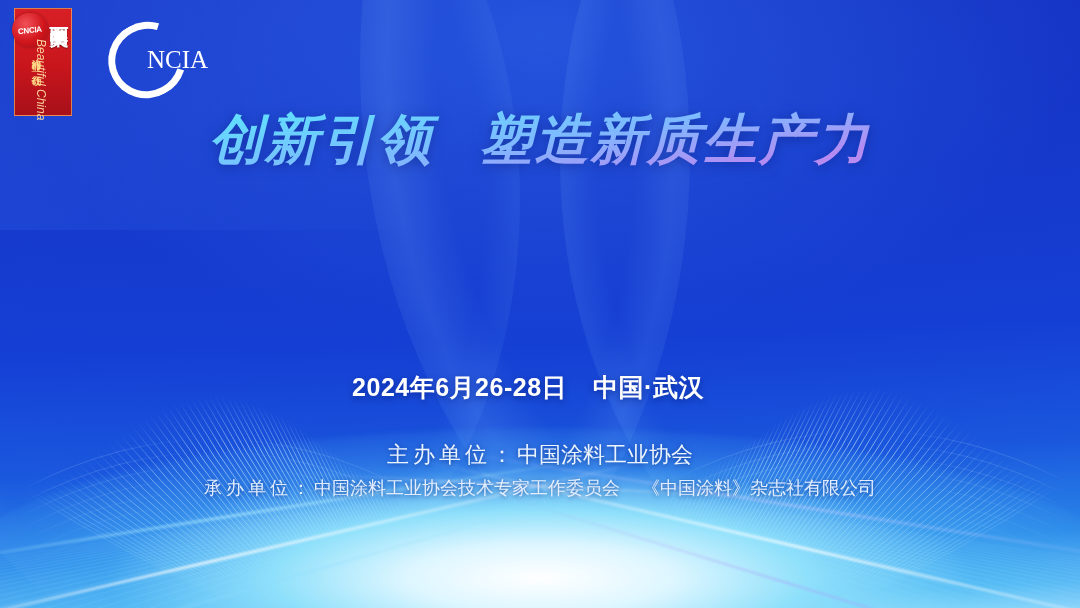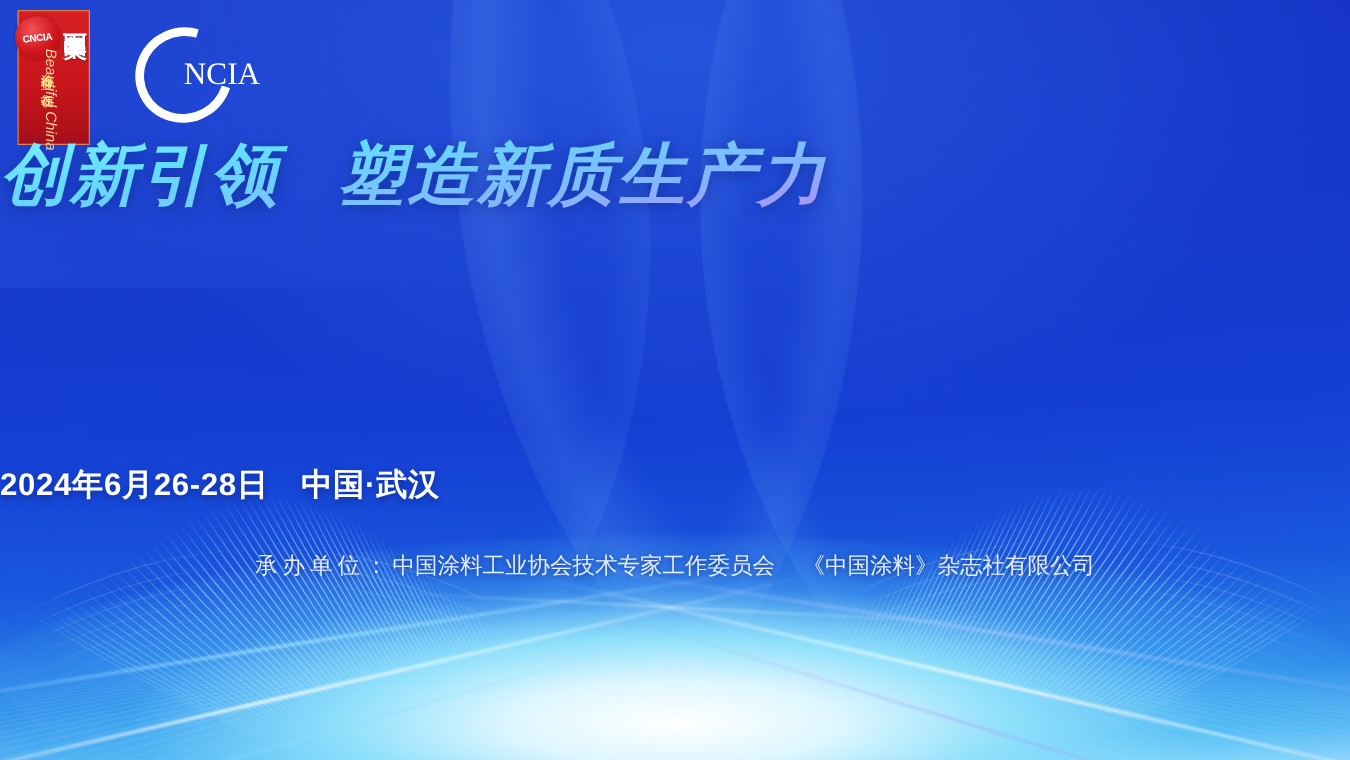--- a/index.html
+++ b/index.html
@@ -78,21 +78,21 @@
     transform:rotate(-28deg);
   }
   #logo-ncia .ncia-letters {
     position:absolute; left:0; top:50%; transform:translateY(-50%);
     width:78px; text-align:center; color:#fff;
     font-family:"Liberation Serif","DejaVu Serif",serif; font-size:25px; letter-spacing:0px;padding-left:39px;
   }
 
   
   #slogan {
-    position:absolute; left:0; top:104px; width:1080px; 
+    position:absolute; left:0; top:104px; width:1080px; text-align:center;
     font-size:54px; font-weight:bold; font-style:italic; letter-spacing:2px;
     background:linear-gradient(172deg, #7ff0ff 0%, #63dcff 22%, #7fb9ff 50%, #b48bf2 74%, #cf8ce8 100%);
     -webkit-background-clip:text; background-clip:text; color:transparent;
     -webkit-text-fill-color:transparent;
     filter:drop-shadow(0 2px 6px rgba(10,30,120,0.55));
   }
   #slogan .gap { display:inline-block; width:46px; }
 
   #main-title {
     position:absolute; left:0; top:218px; width:1080px; text-align:center;
@@ -101,21 +101,21 @@
     white-space:nowrap;
   }
 
   #sub-title {
     position:absolute; left:0; top:314px; width:1080px; text-align:center;
     color:#bcd8fb; font-size:27px; letter-spacing:0.4px; font-weight:300;
     text-shadow:0 1px 4px rgba(5,20,100,0.4);
   }
 
   #datetime {
-    position:absolute; left:0; top:371px; width:1056px; text-align:left;
+    position:absolute; left:0; top:371px; width:1056px; text-align:center;
     color:#ffffff; font-size:25px; font-weight:bold; letter-spacing:0.5px;
     text-shadow:0 2px 6px rgba(5,20,100,0.5);
   }
   #datetime .sep { display:inline-block; width:26px; }
 
   #orgs { position:absolute; left:0; top:440px; width:1080px; text-align:center; }
   .org-row { color:#eaf4ff; white-space:nowrap; text-shadow:0 1px 5px rgba(5,25,110,0.6); }
   .org-row.r1 { font-size:22px; margin-bottom:6px; }
   .org-row.r2 { font-size:18px; margin-bottom:21px; color:#e2eeff; }
   .org-row.r3 { font-size:18px; color:#e2eeff; }
@@ -406,18 +406,21 @@
         <div class="streak" style="left: -160px; bottom: 54px; width: 820px; height: 3px; transform: rotate(-13deg); background: linear-gradient(90deg, rgba(255, 255, 255, 0) 0%, rgba(255, 255, 255, 0.75) 45%, rgba(255, 255, 255, 0) 100%); filter: blur(1px);"></div>
         <div class="streak" style="left: -100px; bottom: 18px; width: 700px; height: 2px; transform: rotate(-16deg); background: linear-gradient(90deg, rgba(255, 255, 255, 0) 0%, rgba(140, 220, 255, 0.5) 45%, rgba(255, 255, 255, 0) 100%); filter: blur(1px);"></div>
         <div class="streak" style="left: 440px; bottom: 96px; width: 780px; height: 2.5px; transform: rotate(9deg); background: linear-gradient(90deg, rgba(255, 255, 255, 0) 0%, rgba(190, 200, 255, 0.45) 45%, rgba(255, 255, 255, 0) 100%); filter: blur(1px);"></div>
         <div class="streak" style="left: 420px; bottom: 50px; width: 840px; height: 3px; transform: rotate(13deg); background: linear-gradient(90deg, rgba(255, 255, 255, 0) 0%, rgba(255, 255, 255, 0.7) 45%, rgba(255, 255, 255, 0) 100%); filter: blur(1px);"></div>
         <div class="streak" style="left: 470px; bottom: 14px; width: 700px; height: 2px; transform: rotate(17deg); background: linear-gradient(90deg, rgba(255, 255, 255, 0) 0%, rgba(170, 150, 250, 0.45) 45%, rgba(255, 255, 255, 0) 100%); filter: blur(1px);"></div>
         <div class="streak" style="left: 300px; bottom: 120px; width: 520px; height: 2px; transform: rotate(3deg); background: linear-gradient(90deg, rgba(255, 255, 255, 0) 0%, rgba(255, 255, 255, 0.35) 45%, rgba(255, 255, 255, 0) 100%); filter: blur(1px);"></div>
       </div>
   </div>
 
   <div id="orgs">
+    <div class="org-row r1">
+      <span class="org-label">主办单位：</span><span>中国涂料工业协会</span>
+    </div>
     <div class="org-row r2">
       <span class="org-label">承办单位：</span><span>中国涂料工业协会技术专家工作委员会</span><span class="org-sp"></span><span>《中国涂料》杂志社有限公司</span>
     </div>
   </div>
 
 </div>
 
 </body></html>

